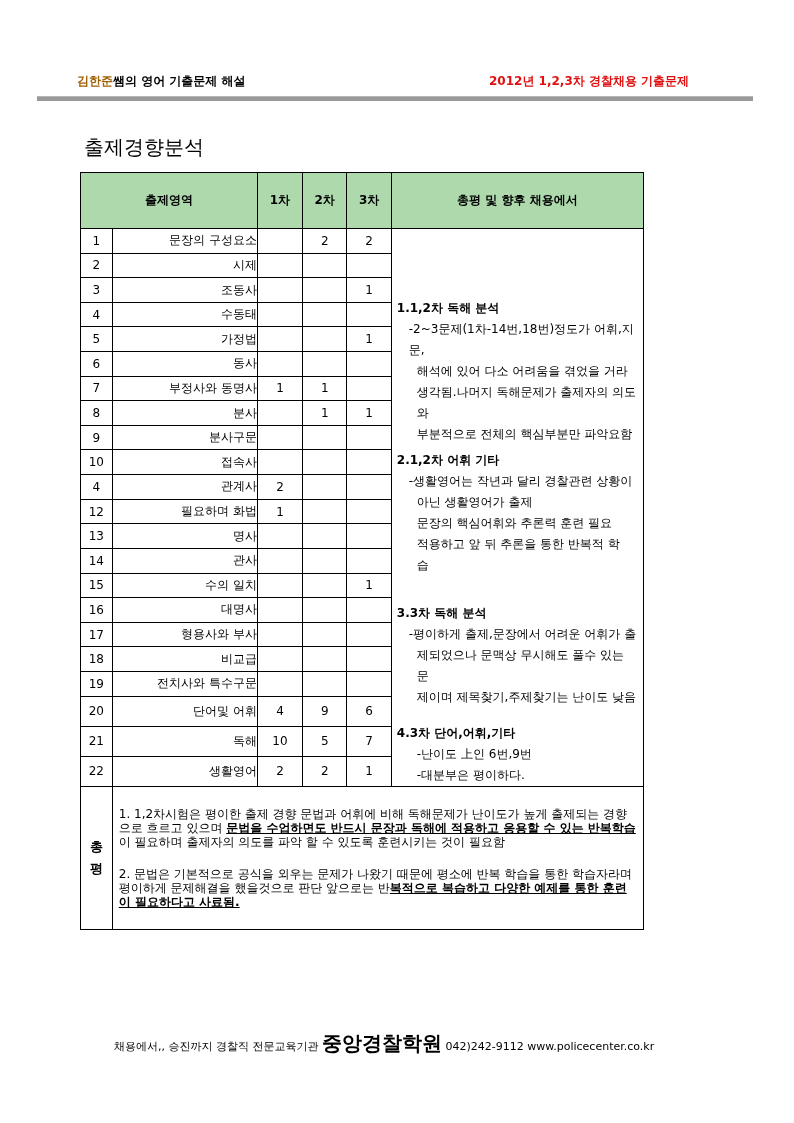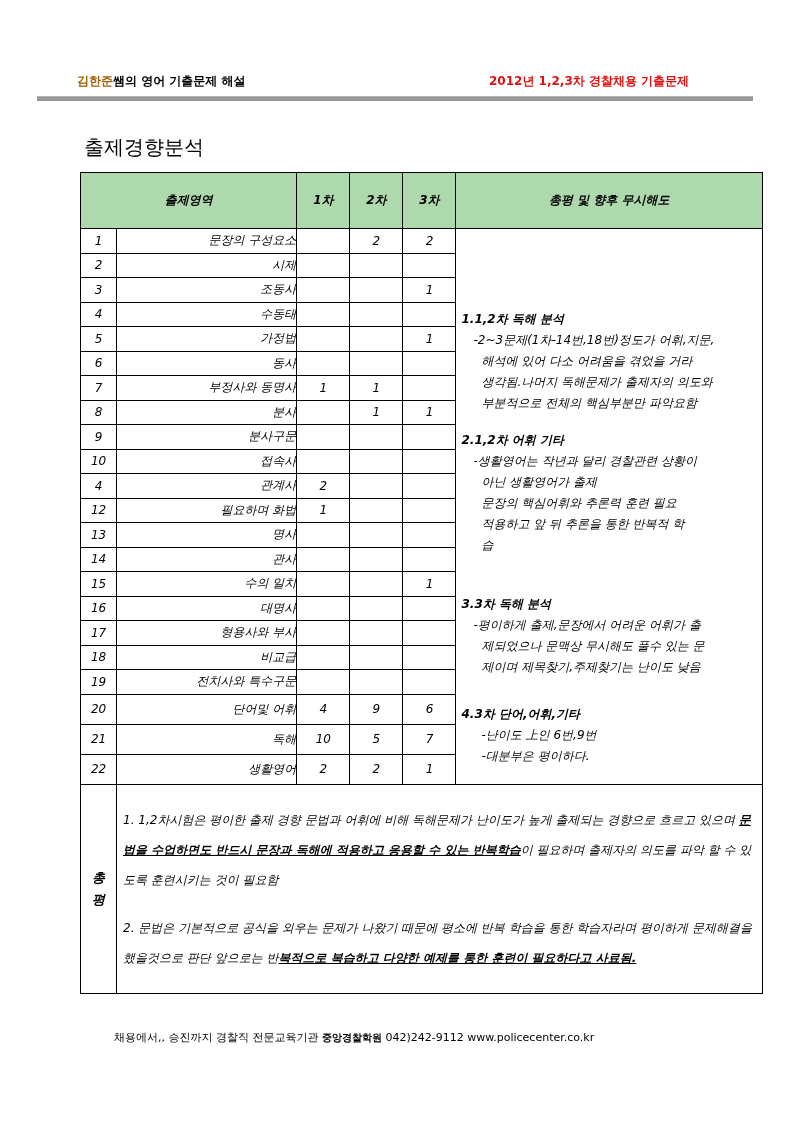--- a/index.html
+++ b/index.html
@@ -17,75 +17,75 @@
     font-size: 12px; font-weight: bold; color: #e01010; margin-left: 32px;
   }
   .hdr-rule {
     position: absolute; left: 37px; top: 96px; width: 716px; height: 4px;
     background: #999999; border-top: 1px solid #b5b5b5;
   }
   .section-title {
     position: absolute; left: 84px; top: 134px; font-size: 20px;
   }
   table.main {
-    position: absolute; left: 80px; top: 172px; width: 683px;
-    border-collapse: collapse; font-size: 12px; font-style: italic;
+    position: absolute; left: 80px; top: 172px; width: 564px;
+    border-collapse: collapse; font-size: 12px;
   }
   table.main td, table.main th {
     border: 1px solid #000; padding: 0; height: 23.5px; vertical-align: middle;
   }
   table.main th {
     background: #add9ad; height: 55px; font-weight: bold; font-size: 12px;
   }
   td.num { width: 35px; text-align: center; }
   td.area { width: 174px; padding-left: 5px !important; text-align: right; }
   td.c { width: 52px; text-align: center; }
   td.strategy {
     width: 294px; vertical-align: top !important; padding: 0 6px 0 5px !important;
     font-size: 12px; line-height: 21px;
   }
   tr.tall td { height: 29px; }
-  .strat-block { margin-top: 16px; }
+  .strat-block { margin-top: 5px; }
   .strat-block .h { font-weight: bold; }
   .strat-block .b { padding-left: 12px; }
   .strat-block .b.ind { padding-left: 20px; }
   .gap-a { height: 64px; }
   .gap-b { height: 22px; }
   .gap-c { height: 10px; }
   td.sum-label {
     text-align: center; font-weight: bold; font-size: 13px; line-height: 22px;
   }
   td.sum-body {
-    padding: 20px 6px 20px 6px !important; font-size: 12px; line-height: 30px;
+    padding: 20px 6px 20px 6px !important; font-size: 12px; line-height: 14px;
     vertical-align: top !important; height: 152px;
   }
   .ul-b { font-weight: bold; text-decoration: underline; }
   .footer {
     position: absolute; left: 114px; top: 1030px; font-size: 11px;
     white-space: nowrap;
   }
-  .footer .brand { font-size: 10px; font-weight: bold; }
+  .footer .brand { font-size: 20px; font-weight: bold; }
 </style>
 </head>
 <body>
 
 <div class="hdr-left"><span class="blue">김한준</span><span>쌤의 영어 기출문제 해설</span></div>
 <div class="hdr-right">2012년 1,2,3차 경찰채용 기출문제</div>
 <div class="hdr-rule"></div>
 
 <div class="section-title">출제경향분석</div>
 
 <table class="main">
   <thead>
     <tr>
       <th colspan="2">출제영역</th>
       <th style="width:52px">1차</th>
       <th style="width:52px">2차</th>
       <th style="width:52px">3차</th>
-      <th style="width:294px">총평 및 향후 무시해도</th>
+      <th style="width:294px">총평 및 향후 채용에서</th>
     </tr>
   </thead>
   <tbody id="tbody">
     <tr>
       <td class="num">1</td>
       <td class="area">문장의 구성요소</td>
       <td class="c"></td>
       <td class="c">2</td>
       <td class="c">2</td>
       <td class="strategy" rowspan="22">

